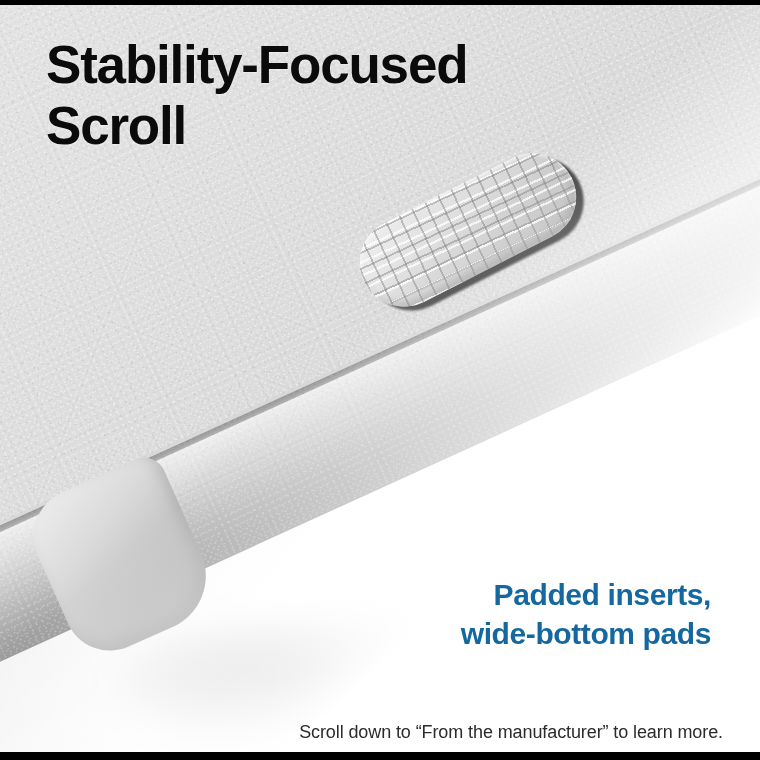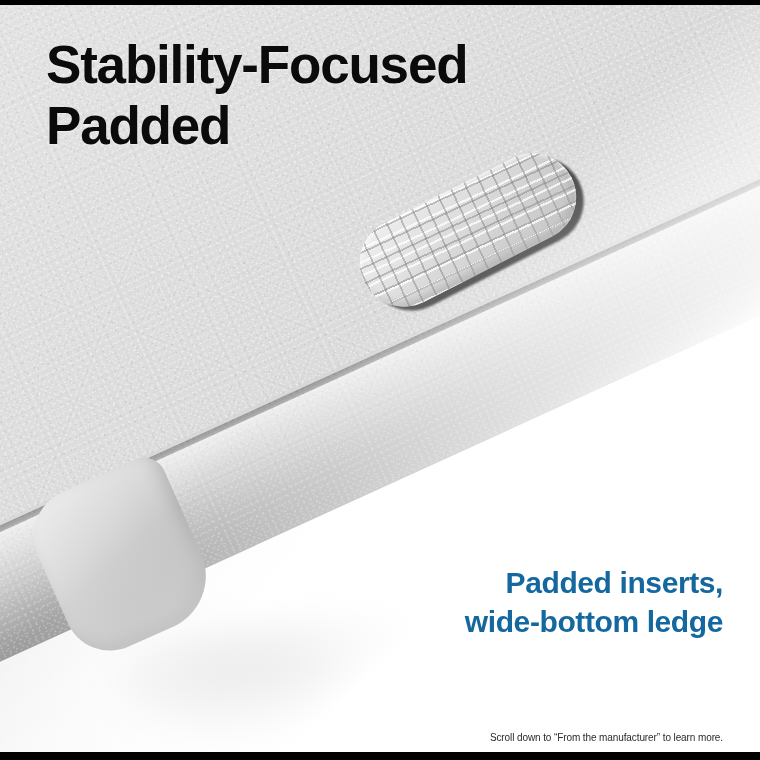--- a/index.html
+++ b/index.html
@@ -234,38 +234,38 @@
     letter-spacing: -1.2px;
     color: #0b0b0b;
     text-shadow: 0 1px 2px rgba(255,255,255,.55);
   }
 
   .feature-text {
     position: absolute;
     right: 37px;
     top: 563px;
     width: 430px;
-    margin: 0;
+    margin: 12px;
     text-align: right;
     font-family: "Liberation Sans", sans-serif;
     font-weight: bold;
     font-size: 30px;
     line-height: 1.31;
     letter-spacing: -.4px;
     color: #14689f;
   }
   .feature-text .ln { display: block; }
 
   .caption {
     position: absolute;
     right: 37px;
     bottom: 17px;
     margin: 0;
     font-family: "Liberation Sans", sans-serif;
-    font-size: 10px;
+    font-size: 18px;
     font-weight: normal;
     letter-spacing: -.1px;
     color: #2b2b2b;
     white-space: nowrap;
   }
 
   
   .bar {
     position: absolute;
     left: 0;
@@ -308,24 +308,24 @@
     <div class="footpad">
       <div class="footpad-shadow"></div>
       <div class="footpad-body">
         <div class="waffle"></div>
       </div>
     </div>
 
     <div class="white-fade"></div>
   </div>
 
-  <h1 class="headline">Stability-Focused Padded</h1>
+  <h1 class="headline">Stability-Focused Scroll</h1>
 
   <p class="feature-text">
     <span class="ln">Padded inserts,</span>
-    <span class="ln">wide-bottom ledge</span>
+    <span class="ln">wide-bottom pads</span>
   </p>
 
   <p class="caption">Scroll down to “From the manufacturer” to learn more.</p>
 
   <div class="bar bar-top"></div>
   <div class="bar bar-bottom"></div>
 </div>
 
 </body></html>

